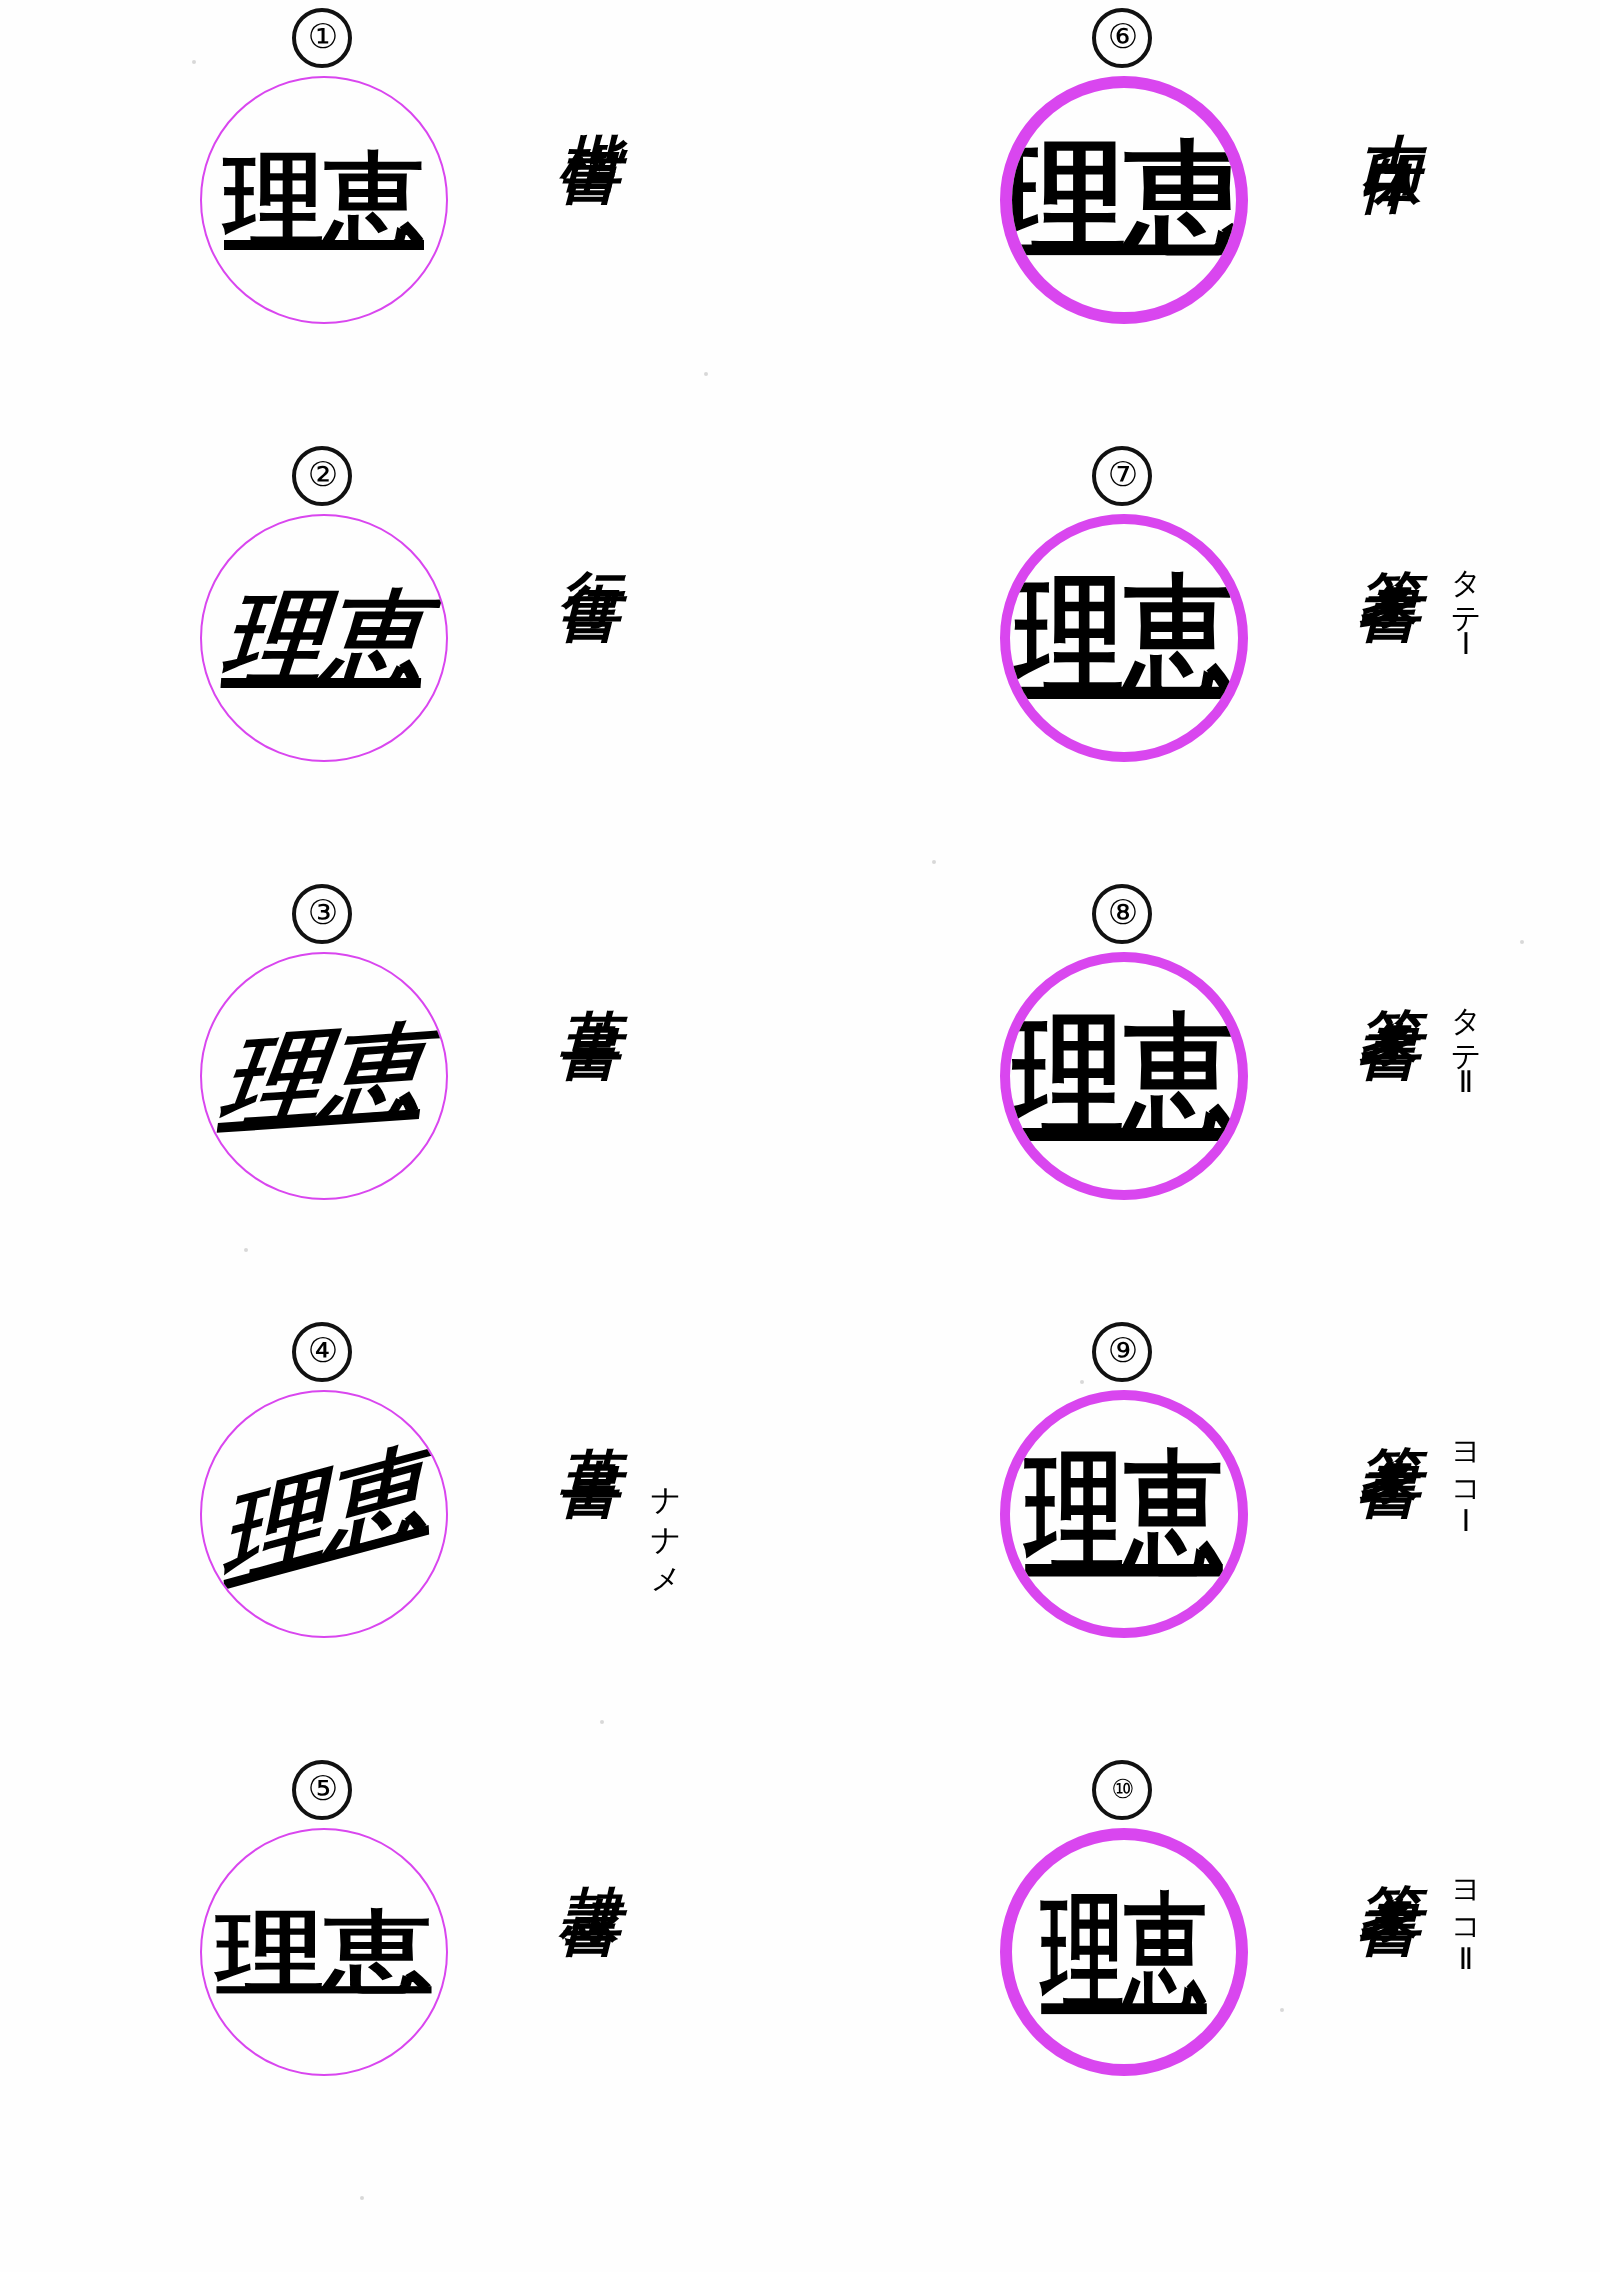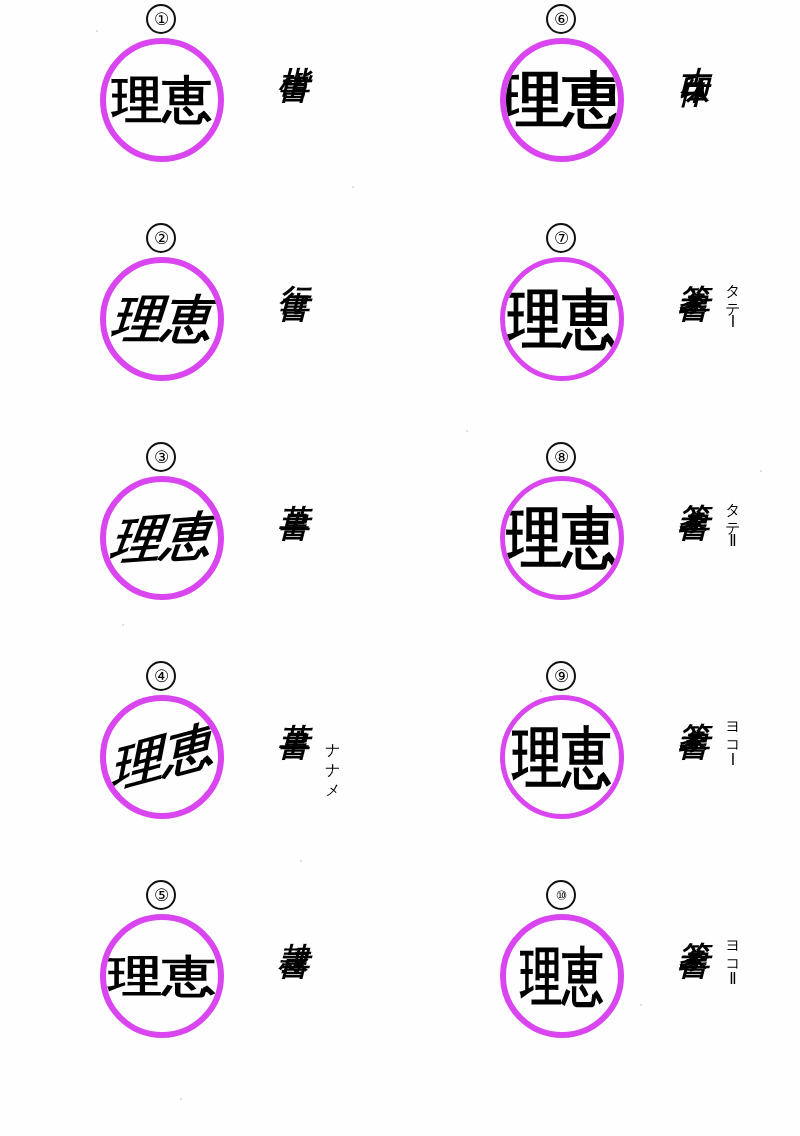--- a/index.html
+++ b/index.html
@@ -72,26 +72,27 @@
   .num.ten { font-size: 13px; letter-spacing: -1px; }
 
   
   .seal {
     position: absolute;
     left: 100px;
     top: 38px;
     width: 124px;
     height: 124px;
     border-radius: 50%;
-    border: 6px solid #d946ef;
+    border: 1px solid #d946ef;
     box-sizing: border-box;
     display: flex;
     align-items: flex-start;
     justify-content: center;
     overflow: hidden;
+    text-decoration: underline;
   }
   .seal.thick { border-width: 5px; }
   .seal.thicker { border-width: 6px; }
 
   .seal-inner {
     display: flex;
     align-items: center;
     justify-content: center;
     width: 100%;
     height: 100%;

